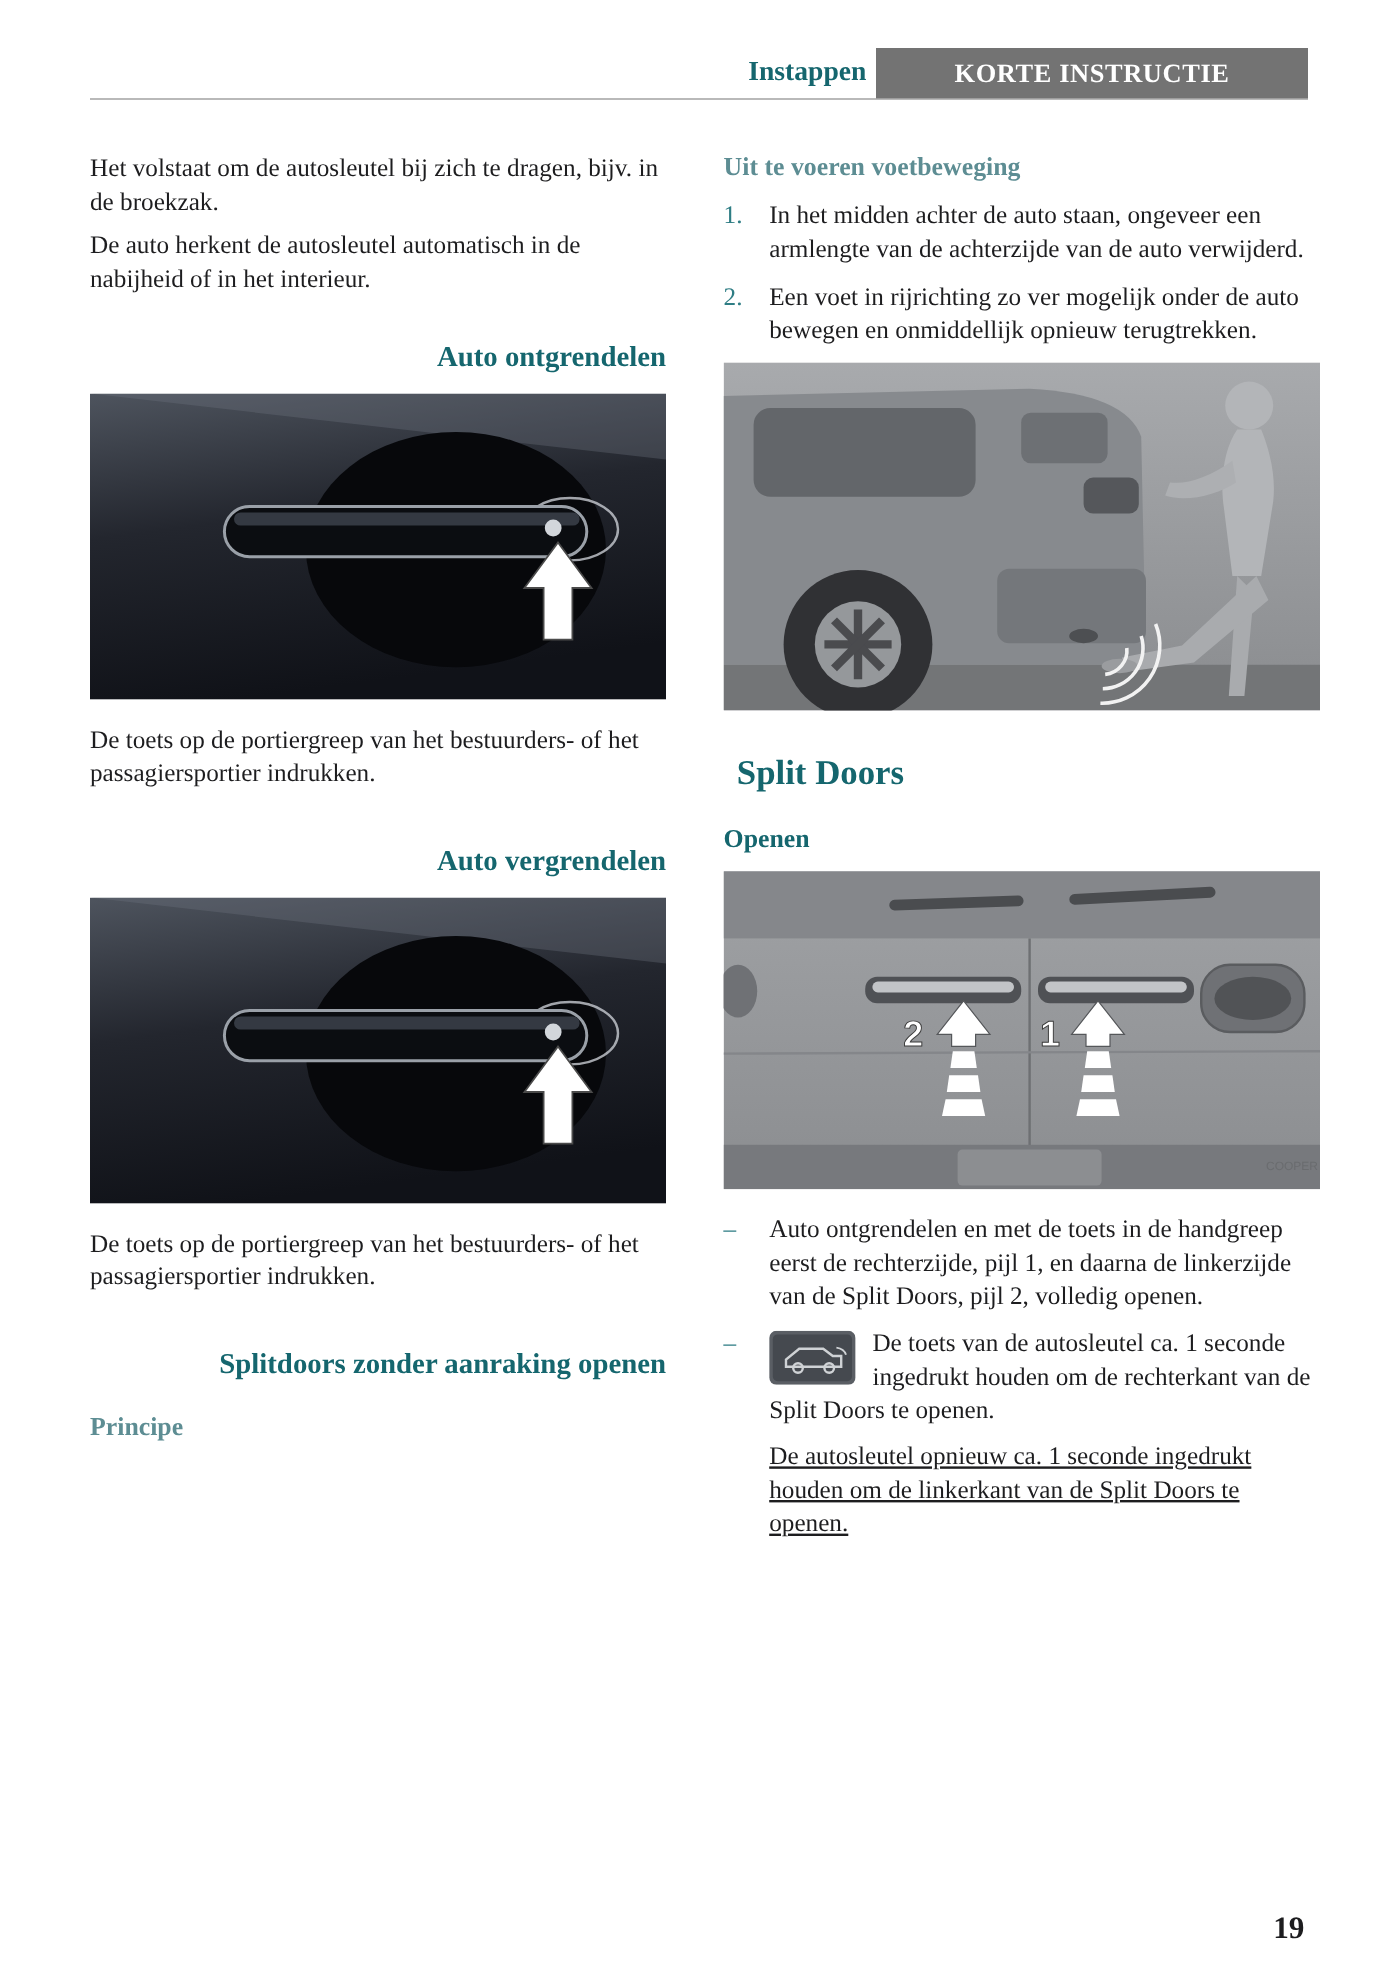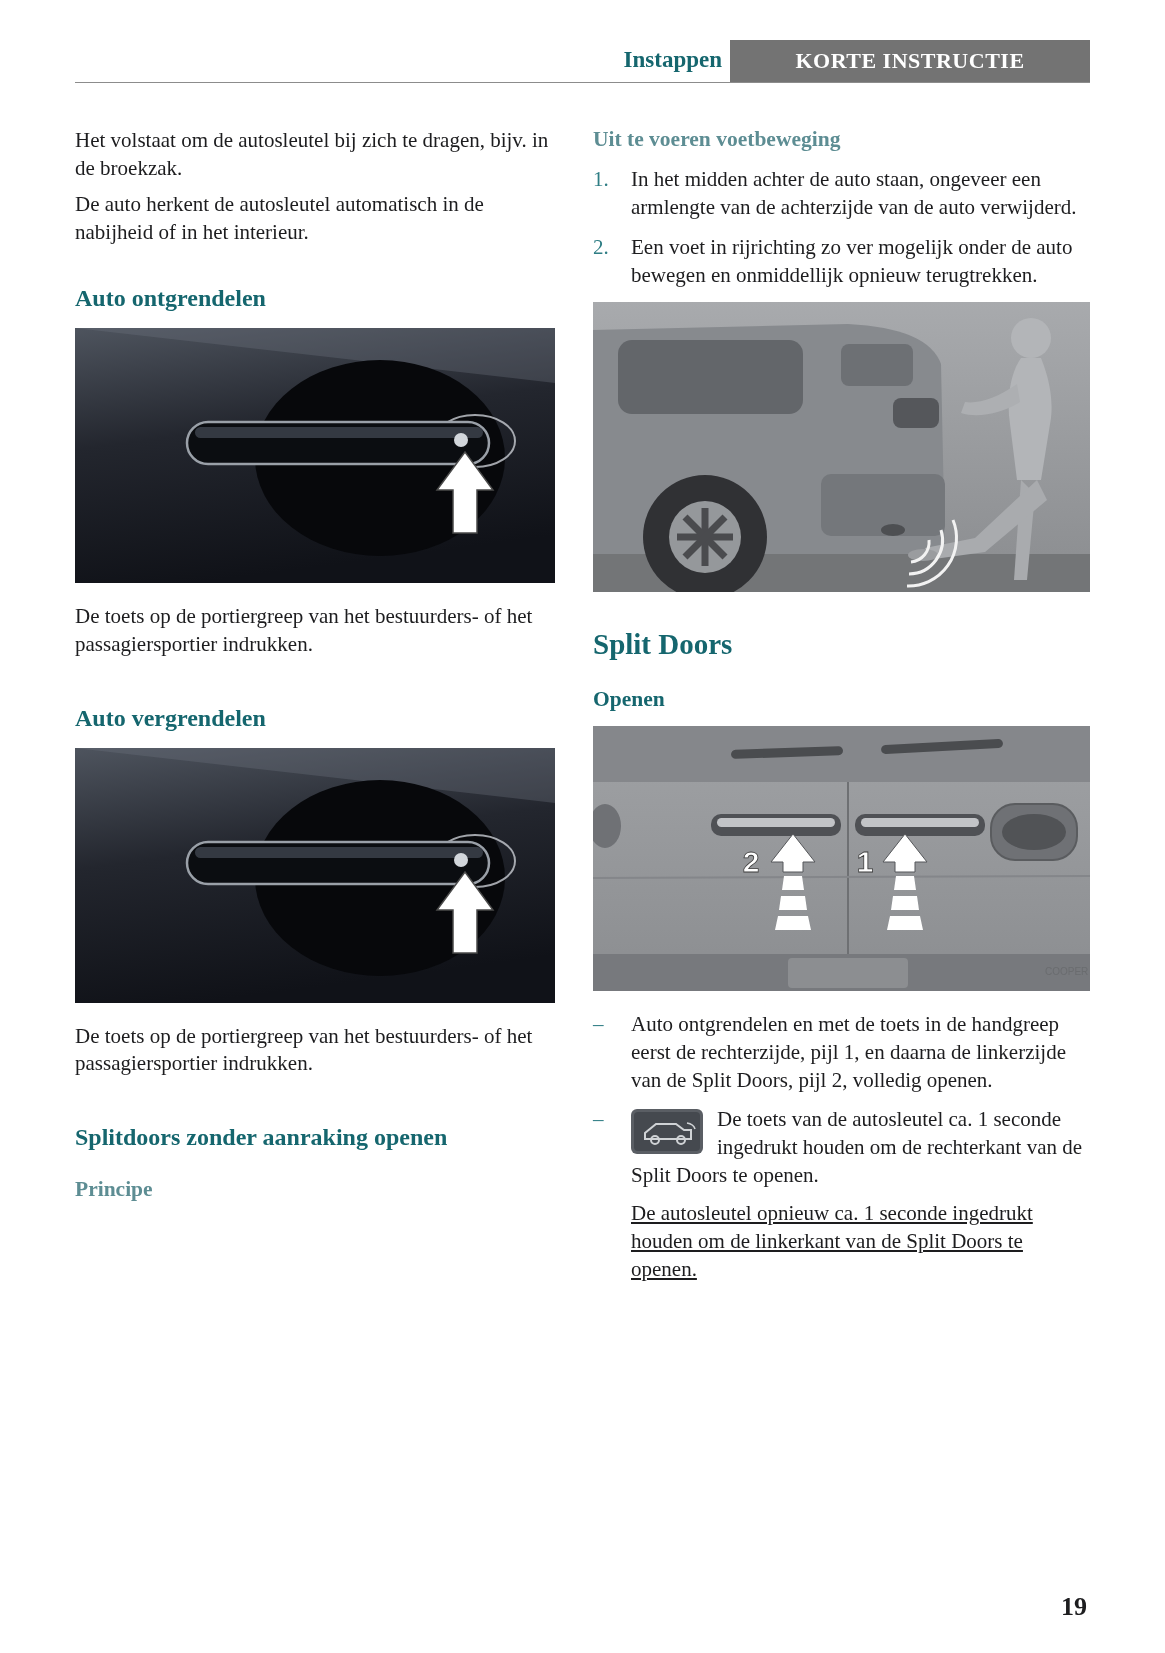--- a/index.html
+++ b/index.html
@@ -42,40 +42,41 @@
     justify-content: center;
     letter-spacing: 0.5px;
   }
   .rule {
     border: none;
     border-top: 1.5px solid #8c8c8c;
     margin: 0;
   }
 
   
-  .columns { display: flex; gap: 38px; margin-top: 44px; }
+  .columns { display: flex; gap: 48px; margin-top: 44px; }
   .col-left  { width: 480px; flex: none; }
   .col-right { width: 497px; flex: none; }
 
   p, .body-text {
     font-size: 21px;
     line-height: 1.33;
     margin: 0 0 8px 0;
   }
   h3.teal-heading {
     color: #15666e;
     font-size: 24px;
     font-weight: bold;
     margin: 38px 0 16px 0;
+    text-align: right;
   }
   h2.big-heading {
     color: #15666e;
     font-size: 29px;
     font-weight: bold;
-    margin: 36px 0 10px 0;
+    margin: 36px 0 10px 11px;
   }
   .sub-heading {
     color: #5d8d93;
     font-size: 21.5px;
     font-weight: bold;
     margin: 26px 0 14px 0;
   }
   .photo {
     width: 100%;
     display: block;

